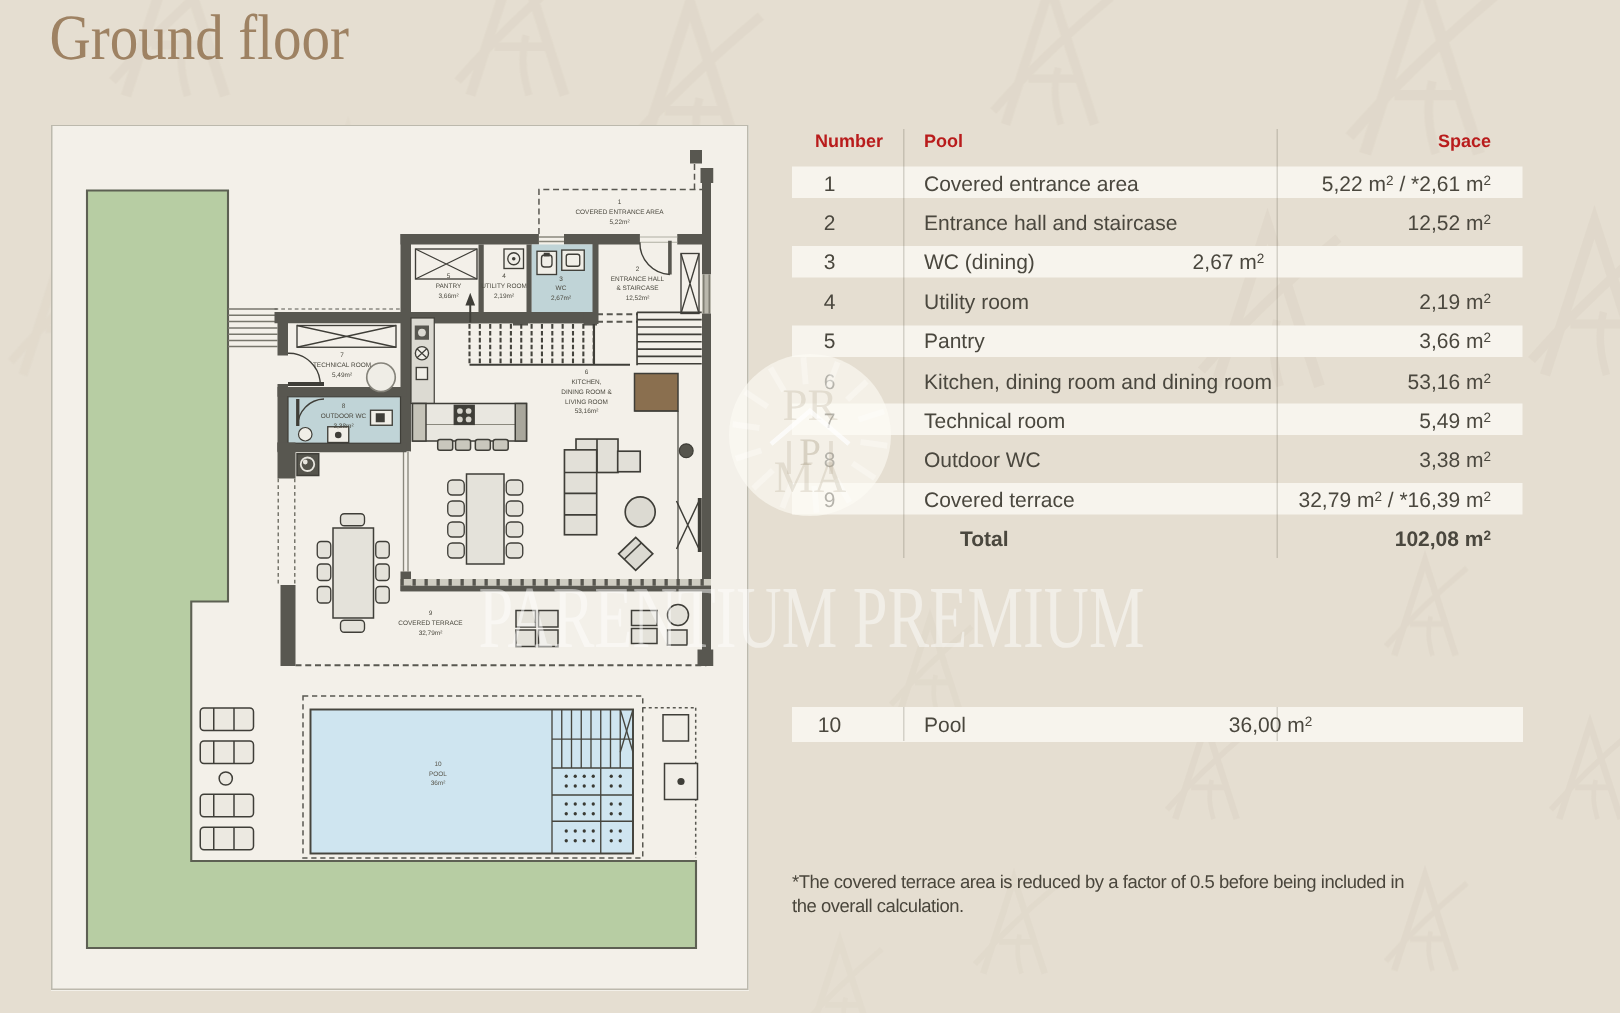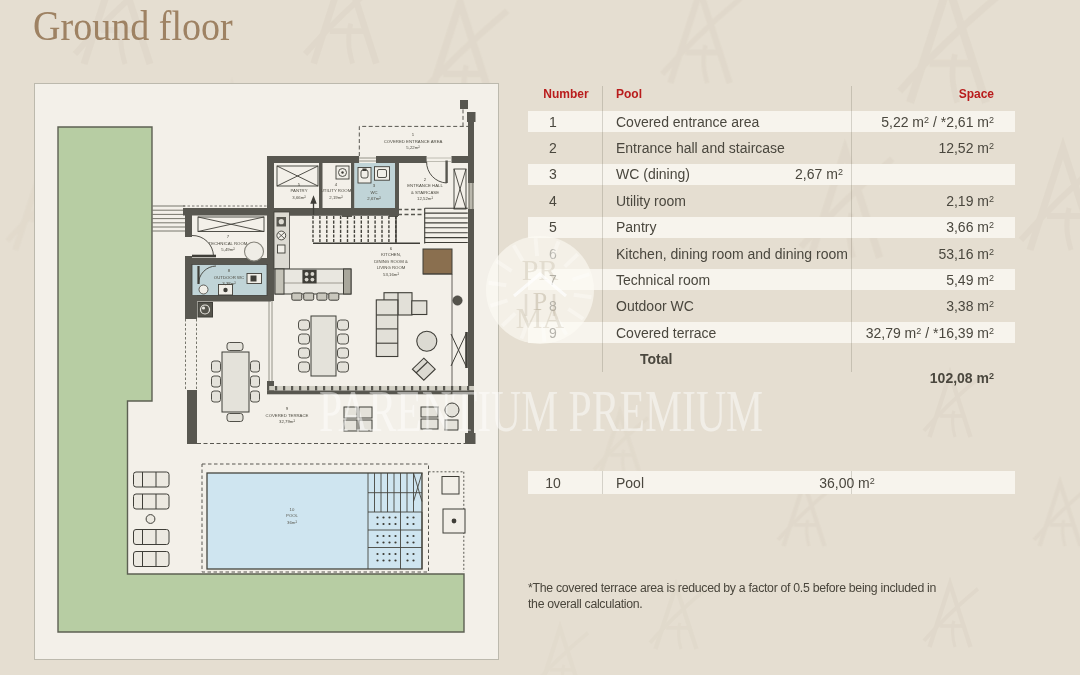--- a/index.html
+++ b/index.html
@@ -624,21 +624,21 @@
 <div class="rtxt" style="left:616px;top:298.3px;">Outdoor WC</div>
 <div class="rtxt" style="left:700px;top:298.3px;width:294px;text-align:right;">3,38 m<span class="sup">2</span></div>
 
 <div class="band" style="top:322.2px;height:21px;"></div>
 
 <div class="num" style="top:324.7px;">9</div>
 <div class="rtxt" style="left:616px;top:324.7px;">Covered terrace</div>
 <div class="rtxt" style="left:700px;top:324.7px;width:294px;text-align:right;">32,79 m<span class="sup">2</span> / *16,39 m<span class="sup">2</span></div>
 
 <div class="rtxt" style="left:640px;top:351.1px;font-weight:bold;">Total</div>
-<div class="rtxt" style="left:700px;top:351.1px;width:294px;text-align:right;font-weight:bold;margin-top:19px;">102,08 m<span class="sup">2</span></div>
+<div class="rtxt" style="left:700px;top:351.1px;width:294px;text-align:right;font-weight:bold;">102,08 m<span class="sup">2</span></div>
 
 <div class="vline" style="left:602px;top:86px;height:286px;"></div>
 <div class="vline" style="left:851px;top:86px;height:286px;"></div>
 
 <div class="band" style="top:470.5px;height:23.5px;"></div>
 <div class="vline" style="left:602px;top:470.5px;height:23.5px;"></div>
 <div class="vline" style="left:851px;top:470.5px;height:23.5px;"></div>
 
 <div class="num" style="top:474.8px;">10</div>
 <div class="rtxt" style="left:616px;top:474.8px;">Pool</div>

